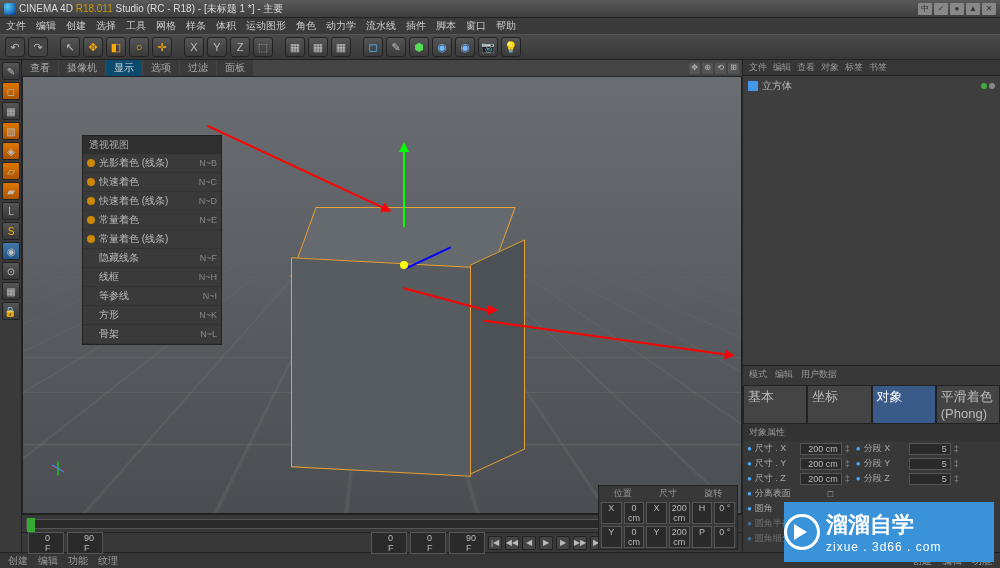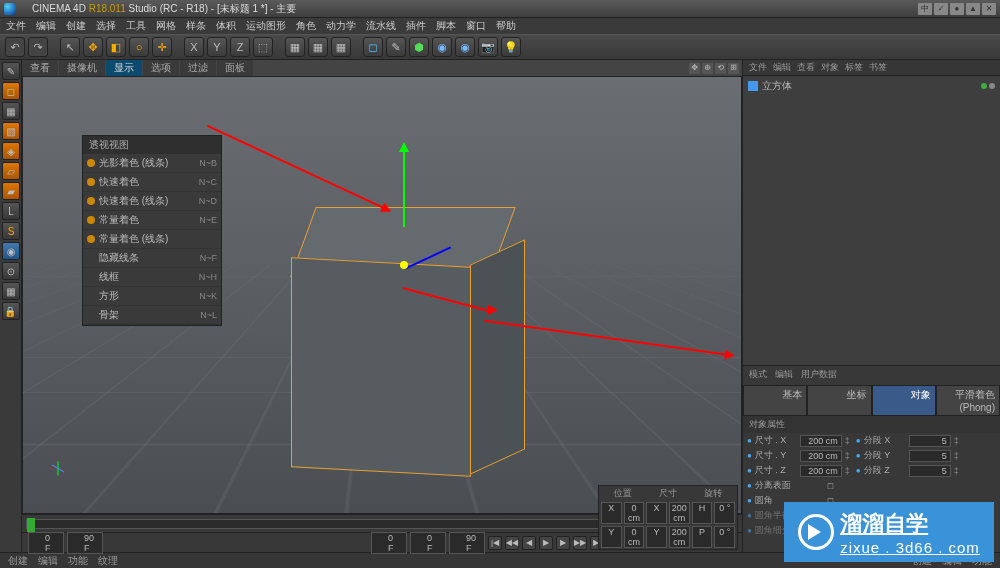--- a/index.html
+++ b/index.html
@@ -1,18 +1,18 @@
 <!DOCTYPE html>
 <html><head>
 <meta charset="utf-8">
 <style>
 * { margin: 0; padding: 0; box-sizing: border-box; font-family: "Microsoft YaHei", sans-serif; }
 body { background: #3a3a3a; color: #bbb; font-size: 10px; overflow: hidden; width: 1000px; height: 568px; position: relative; }
 
-.titlebar { height: 18px; background: linear-gradient(#5a5a5a, #3e3e3e); display: flex; align-items: center; padding: 0 4px; gap: 16px; border-bottom: 1px solid #222; }
+.titlebar { height: 18px; background: linear-gradient(#5a5a5a, #3e3e3e); display: flex; align-items: center; padding: 0 4px; gap: 3px; border-bottom: 1px solid #222; }
 .titlebar .icon { width: 12px; height: 12px; background: radial-gradient(circle at 30% 30%, #5cf, #038); border-radius: 2px; }
 .titlebar .title { color: #ddd; font-size: 10px; }
 .titlebar .title .ver { color: #c90; }
 .titlebar .right { margin-left: auto; display: flex; gap: 2px; }
 .titlebar .ind { width: 14px; height: 12px; background: #888; border-radius: 1px; font-size: 8px; text-align: center; line-height: 12px; color: #333; }
 
 .menubar { height: 16px; background: #3a3a3a; display: flex; align-items: center; gap: 10px; padding: 0 6px; font-size: 10px; }
 .menubar span { color: #ccc; cursor: pointer; }
 
 .toolbar { height: 26px; background: linear-gradient(#4a4a4a,#383838); display: flex; align-items: center; gap: 3px; padding: 0 5px; border-top: 1px solid #555; border-bottom: 1px solid #222; }
@@ -82,21 +82,21 @@
 .rp-hierarchy .obj .cubeicon { width: 10px; height: 10px; background: #49e; }
 .rp-hierarchy .obj .dots { margin-left: auto; display: flex; gap: 2px; }
 .rp-hierarchy .obj .d { width: 6px; height: 6px; border-radius: 50%; }
 .rp-hierarchy .obj .d.g { background: #4a4; }
 
 .rp-attr { flex: 1; background: #383838; border-top: 1px solid #222; font-size: 9px; }
 .rp-attr .tabs2 { display: flex; gap: 8px; padding: 2px 6px; color: #999; }
 .rp-attr .objname { padding: 2px 6px; display: flex; align-items: center; gap: 4px; }
 .rp-attr .objname .ci { width: 10px; height: 10px; background: #49e; border-radius: 2px; }
 .rp-attr .tabrow { display: flex; margin-top: 2px; }
-.rp-attr .tabrow .t { flex: 1; padding: 2px 4px; text-align: right; background: #444; border: 1px solid #222; font-size: 10px; }
+.rp-attr .tabrow .t { flex: 1; padding: 2px 4px; text-align: left; background: #444; border: 1px solid #222; font-size: 13px; }
 .rp-attr .tabrow .t.active { background: #3a5a8a; color: #fff; }
 .rp-attr .section-hdr { padding: 2px 6px; background: #333; color: #999; }
 .rp-attr .prop { display: flex; align-items: center; gap: 3px; padding: 1px 4px; }
 .rp-attr .prop .bullet { color: #4af; font-size: 8px; }
 .rp-attr .prop .lbl { width: 42px; color: #aaa; }
 .rp-attr .prop .val { background: #2a2a2a; border: 1px solid #555; padding: 0 3px; width: 42px; text-align: right; }
 .rp-attr .prop .spin { width: 8px; color: #888; }
 
 .timeline { height: 18px; background: #383838; border-top: 1px solid #222; display: flex; align-items: center; padding: 0 4px; position: relative; }
 .timeline .track { flex: 1; height: 10px; background: #2a2a2a; border: 1px solid #555; position: relative; }
@@ -108,24 +108,24 @@
 .timeline-controls .spacer { flex: 1; }
 
 .bottom-tabs { height: 16px; background: #363636; display: flex; gap: 10px; padding: 0 8px; font-size: 10px; align-items: center; border-top: 1px solid #222; }
 .bottom-tabs span { color: #999; }
 
 .coord-panel { position: absolute; right: 262px; bottom: 18px; width: 140px; background: #383838; font-size: 9px; border: 1px solid #222; }
 .coord-panel .row { display: flex; gap: 2px; padding: 1px 2px; }
 .coord-panel .cell { flex: 1; background: #2a2a2a; border: 1px solid #555; padding: 0 2px; text-align: center; }
 .coord-panel .hdr { color: #999; text-align: center; flex: 1; }
 
-.watermark { position: absolute; right: 6px; bottom: 6px; width: 210px; height: 60px; background: #3a93d8; display: flex; align-items: center; justify-content: center; gap: 6px; color: #fff; font-size: 22px; font-weight: bold; z-index: 200; text-decoration: underline; }
+.watermark { position: absolute; right: 6px; bottom: 6px; width: 210px; height: 60px; background: #3a93d8; display: flex; align-items: center; gap: 6px; color: #fff; font-size: 22px; font-weight: bold; z-index: 200; }
 .watermark .play { width: 36px; height: 36px; border: 3px solid #fff; border-radius: 50%; display: flex; align-items: center; justify-content: center; }
 .watermark .play::after { content:''; border: 8px solid transparent; border-left: 13px solid #fff; margin-left: 5px; }
-.watermark .sub { font-size: 15px; display: block; font-weight: normal; letter-spacing: 1px; }
+.watermark .sub { font-size: 12px; display: block; font-weight: normal; letter-spacing: 1px; }
 </style>
 </head>
 <body>
 
 <div class="titlebar">
   <div class="icon"></div>
   <div class="title">
     <span>CINEMA 4D</span>
     <span class="ver">R18.011</span>
     <span>Studio (RC - R18)</span> - <span>[未标题 1 *] - 主要</span>
@@ -276,20 +276,25 @@
           <div class="label">隐藏线条</div>
           <div class="shortcut">N~F</div>
         </div>
       <div class="mi">
           <div class="dot" style="background:transparent"></div>
           <div class="label">线框</div>
           <div class="shortcut">N~H</div>
         </div>
       <div class="mi">
           <div class="dot" style="background:transparent"></div>
+          <div class="label">等参线</div>
+          <div class="shortcut">N~I</div>
+        </div>
+      <div class="mi">
+          <div class="dot" style="background:transparent"></div>
           <div class="label">方形</div>
           <div class="shortcut">N~K</div>
         </div>
       <div class="mi">
           <div class="dot" style="background:transparent"></div>
           <div class="label">骨架</div>
           <div class="shortcut">N~L</div>
         </div>
     </div>
 

